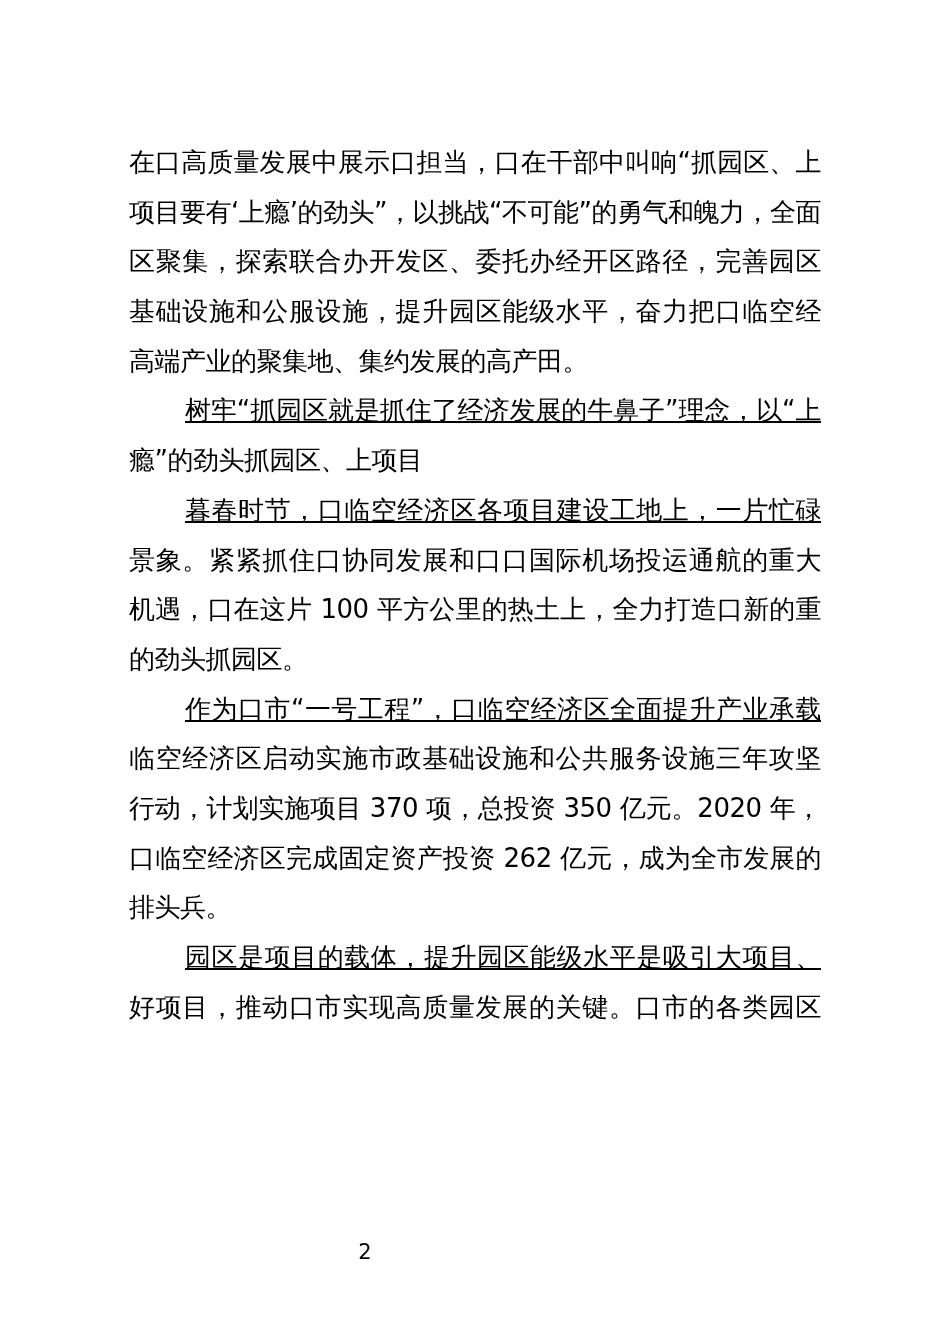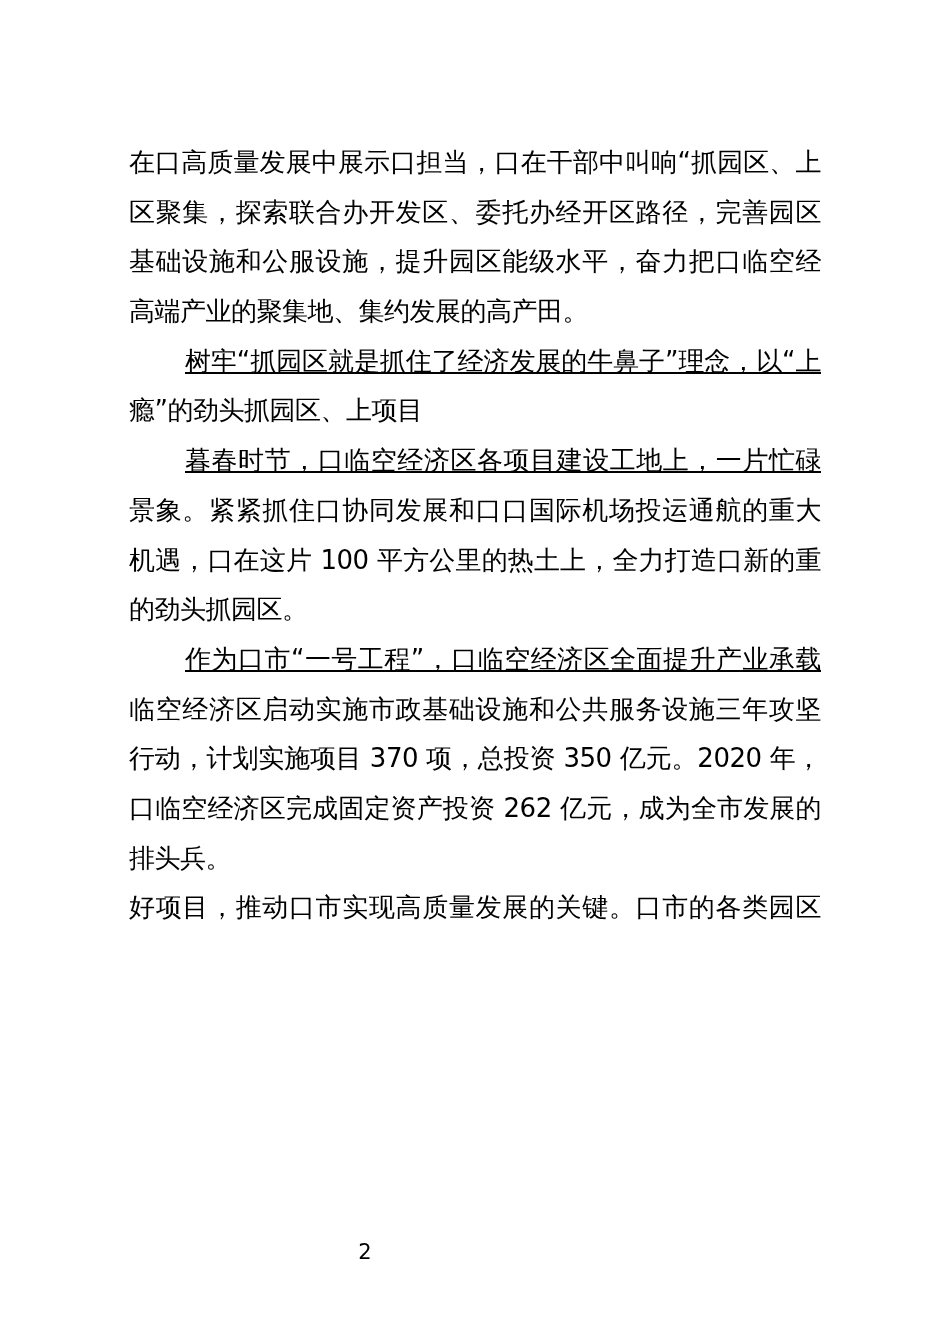--- a/index.html
+++ b/index.html
@@ -63,20 +63,21 @@
     color: #000000;
   }
 </style>
 </head>
 <body>
 
 <div class="page">
   <div class="content" id="doc-content">
       <div class="paragraph">
         <div class="text-line">在口高质量发展中展示口担当，口在干部中叫响“抓园区、上</div>
+        <div class="text-line">项目要有‘上瘾’的劲头”，以挑战“不可能”的勇气和魄力，全面</div>
         <div class="text-line">区聚集，探索联合办开发区、委托办经开区路径，完善园区</div>
         <div class="text-line">基础设施和公服设施，提升园区能级水平，奋力把口临空经</div>
         <div class="text-line para-end">高端产业的聚集地、集约发展的高产田。</div>
       </div>
       <div class="paragraph">
         <div class="text-line first-indent">树牢“抓园区就是抓住了经济发展的牛鼻子”理念，以“上</div>
         <div class="text-line para-end">瘾”的劲头抓园区、上项目</div>
       </div>
       <div class="paragraph">
         <div class="text-line first-indent">暮春时节，口临空经济区各项目建设工地上，一片忙碌</div>
@@ -85,19 +86,20 @@
         <div class="text-line para-end">的劲头抓园区。</div>
       </div>
       <div class="paragraph">
         <div class="text-line first-indent">作为口市“一号工程”，口临空经济区全面提升产业承载</div>
         <div class="text-line">临空经济区启动实施市政基础设施和公共服务设施三年攻坚</div>
         <div class="text-line">行动，计划实施项目 370 项，总投资 350 亿元。2020 年，</div>
         <div class="text-line">口临空经济区完成固定资产投资 262 亿元，成为全市发展的</div>
         <div class="text-line para-end">排头兵。</div>
       </div>
       <div class="paragraph">
+        <div class="text-line first-indent">园区是项目的载体，提升园区能级水平是吸引大项目、</div>
         <div class="text-line">好项目，推动口市实现高质量发展的关键。口市的各类园区</div>
       </div>
     </div>
   <div class="footer">
     <span>2</span>
   </div>
 </div>
 
 </body></html>

